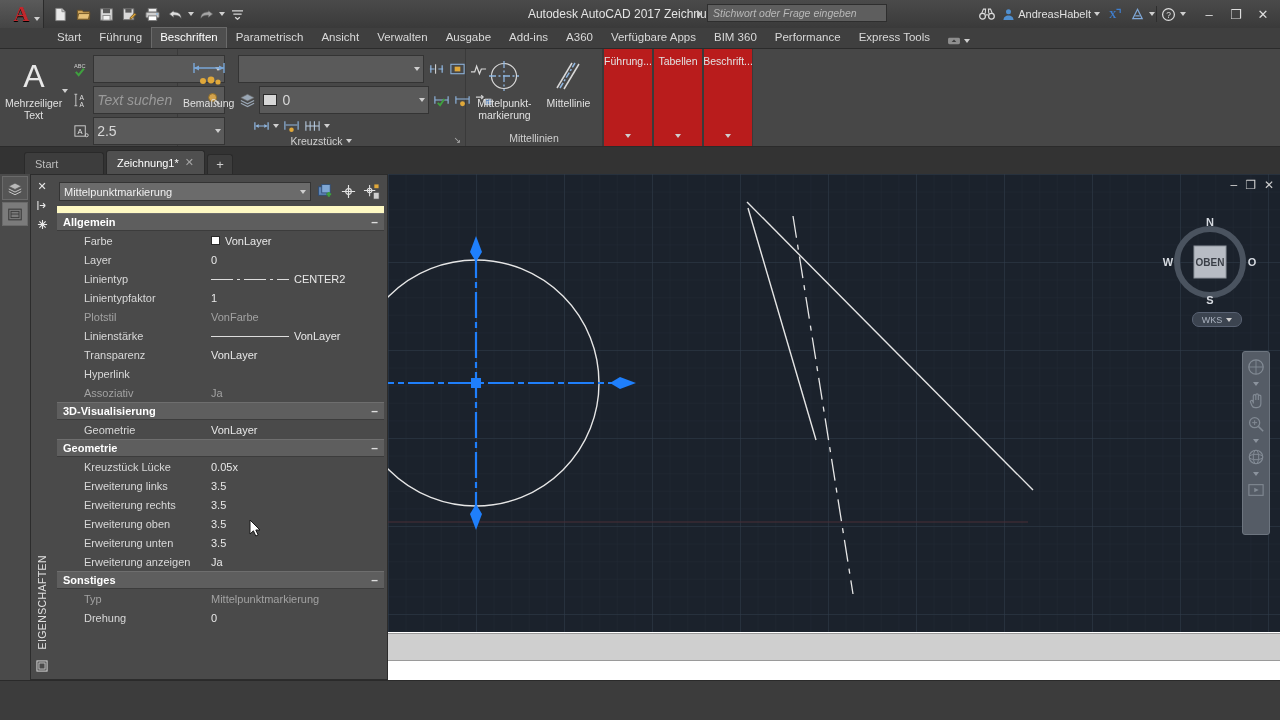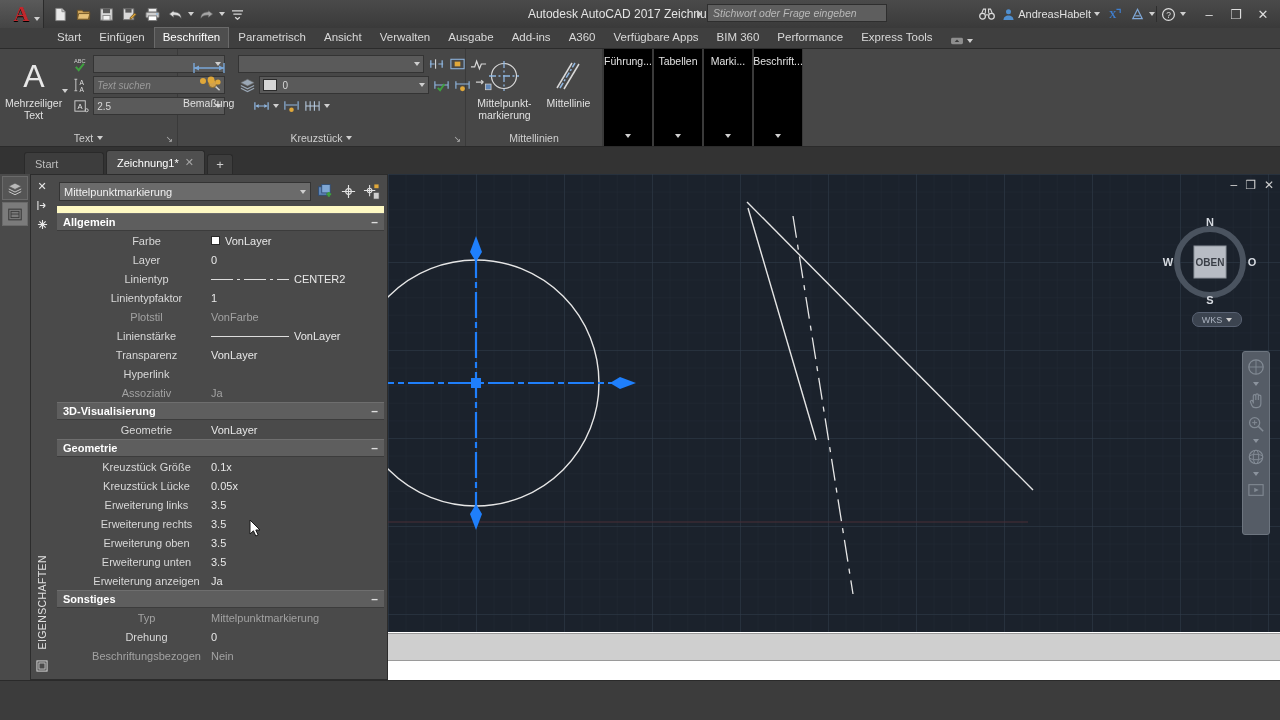--- a/index.html
+++ b/index.html
@@ -76,29 +76,29 @@
   .panel-body { flex:1; display:flex; align-items:flex-start; padding:4px 5px 0;}
   .panel-title {
     height:17px; text-align:center; font-size:10.5px; color:#cfcfcf;
     display:flex;align-items:center;justify-content:center; gap:4px; position:relative;
   }
   .panel-title .dialog-launcher { position:absolute; right:4px; bottom:2px; font-size:9px; color:#b0b0b0;}
   .big-btn { display:flex; flex-direction:column; align-items:center; width:64px; padding-top:2px; }
   .big-btn .glyph { height:42px; display:flex; align-items:center; justify-content:center; }
   .big-btn .lbl { font-size:10.5px; text-align:center; line-height:12px; color:#e0e0e0;}
   .combo {
-    height:18px; background:#5a5a5a; border:1px solid #343434;
-    display:flex; align-items:center; padding:0 3px; color:#d8d8d8; font-size:10px;
+    height:28px; background:#5a5a5a; border:1px solid #343434;
+    display:flex; align-items:center; padding:0 3px; color:#d8d8d8; font-size:14px;
     position:relative;
   }
   .combo .dd { margin-left:auto; }
   .combo.ph { color:#9a9a9a; font-style:italic;}
   .smallicon { width:18px; height:18px; display:flex;align-items:center;justify-content:center;}
   .vpanel-btn { width:50px; display:flex; flex-direction:column; align-items:center;
-    background:#000000; border-left:1px solid #3a3a3a; border-right:1px solid #3a3a3a; height:100%;}
+    background:#b91c1c; border-left:1px solid #3a3a3a; border-right:1px solid #3a3a3a; height:100%;}
   .vpanel-btn .vlbl { font-size:10.5px; padding-top:6px; color:#e2e2e2;}
   .vpanel-btn .vdd { margin-top:auto; padding-bottom:6px;}
 
   
   .filetabs {
     position:absolute; left:0; top:147px; width:1280px; height:27px;
     background:#333333; display:flex; align-items:flex-end; padding-left:24px;
   }
   .ftab {
     height:22px; min-width:80px; padding:0 10px; display:flex; align-items:center; gap:6px;
@@ -122,21 +122,21 @@
   .props { position:absolute; left:30px; top:174px; width:358px; height:506px;
     background:#4a4a4a; border:1px solid #2c2c2c; display:flex; }
   .props-gutter { width:22px; background:#4a4a4a; display:flex; flex-direction:column; align-items:center;}
   .props-gutter .gicon { width:18px; height:16px; display:flex;align-items:center;justify-content:center;
      color:#e8e8e8; font-size:11px; margin-top:3px;}
   .props-vert {
     writing-mode: vertical-rl; transform: rotate(180deg);
     font-size:10.5px; letter-spacing:0.4px; color:#e0e0e0;
     margin-top:auto; margin-bottom:6px; white-space:nowrap;
   }
-  .props-main { flex:1; display:flex; flex-direction:column; background:#4a4a4a; padding:3px 3px 0 0;text-align:center;}
+  .props-main { flex:1; display:flex; flex-direction:column; background:#4a4a4a; padding:3px 3px 0 0;}
   .props-head { display:flex; align-items:center; gap:5px; padding:4px 4px 5px 6px;}
   .props-combo { flex:1; height:19px; background:#6b6b6b; border:1px solid #343434;
      display:flex; align-items:center; padding:0 4px; font-size:11px; color:#f0f0f0;}
   .props-list { flex:1; overflow:hidden; background:#4a4a4a; border-top:7px solid #fef9c3; margin-left:4px;}
   .grp-head {
     height:18px; background:#5e5e5e; border-top:1px solid #6e6e6e; border-bottom:1px solid #3c3c3c;
     display:flex; align-items:center; padding:0 6px; font-weight:bold; font-size:11px; color:#ffffff;
   }
   .grp-head .collapse { margin-left:auto; font-size:12px; color:#ddd; line-height:10px;}
   .prow { height:19px; display:flex; align-items:center; font-size:11px;}
@@ -288,21 +288,21 @@
       <i class="caret"></i>
       <span style="width:8px"></span>
       <div class="winbtn">–</div>
       <div class="winbtn">❐</div>
       <div class="winbtn">✕</div>
     </div>
   </div>
 
   <div class="ribbon-tabs" id="ribbon-tabs">
       <div class="rtab">Start</div>
-      <div class="rtab">Einfügen</div>
+      <div class="rtab">Führung</div>
       <div class="rtab active">Beschriften</div>
       <div class="rtab">Parametrisch</div>
       <div class="rtab">Ansicht</div>
       <div class="rtab">Verwalten</div>
       <div class="rtab">Ausgabe</div>
       <div class="rtab">Add-ins</div>
       <div class="rtab">A360</div>
       <div class="rtab">Verfügbare Apps</div>
       <div class="rtab">BIM 360</div>
       <div class="rtab">Performance</div>
@@ -520,24 +520,20 @@
     <div style="display:flex" id="vpanels">
         <div class="vpanel-btn">
           <span class="vlbl">Führung...</span>
           <span class="vdd"><i class="caret"></i></span>
         </div>
         <div class="vpanel-btn">
           <span class="vlbl">Tabellen</span>
           <span class="vdd"><i class="caret"></i></span>
         </div>
         <div class="vpanel-btn">
-          <span class="vlbl">Marki...</span>
-          <span class="vdd"><i class="caret"></i></span>
-        </div>
-        <div class="vpanel-btn">
           <span class="vlbl">Beschrift...</span>
           <span class="vdd"><i class="caret"></i></span>
         </div>
       </div>
   </div>
 
   <div class="filetabs" id="filetabs">
       <div class="ftab">
         <span>Start</span>
       </div>
@@ -686,26 +682,20 @@
             <span class="k">Geometrie</span>
             <span class="v">
               <span>VonLayer</span>
             </span>
           </div>
           <div class="grp-head">
             <span>Geometrie</span>
             <span class="collapse">–</span>
           </div>
           <div class="prow">
-            <span class="k">Kreuzstück Größe</span>
-            <span class="v">
-              <span>0.1x</span>
-            </span>
-          </div>
-          <div class="prow">
             <span class="k">Kreuzstück Lücke</span>
             <span class="v">
               <span>0.05x</span>
             </span>
           </div>
           <div class="prow">
             <span class="k">Erweiterung links</span>
             <span class="v">
               <span>3.5</span>
             </span>
@@ -741,26 +731,20 @@
           <div class="prow muted">
             <span class="k">Typ</span>
             <span class="v">
               <span>Mittelpunktmarkierung</span>
             </span>
           </div>
           <div class="prow">
             <span class="k">Drehung</span>
             <span class="v">
               <span>0</span>
-            </span>
-          </div>
-          <div class="prow muted">
-            <span class="k">Beschriftungsbezogen</span>
-            <span class="v">
-              <span>Nein</span>
             </span>
           </div>
         </div>
     </div>
   </div>
 
   <div class="canvas">
     <svg width="892" height="458" viewBox="0 0 892 458">
       <defs>
         <pattern id="gsm" width="17.6" height="17.6" patternUnits="userSpaceOnUse">

